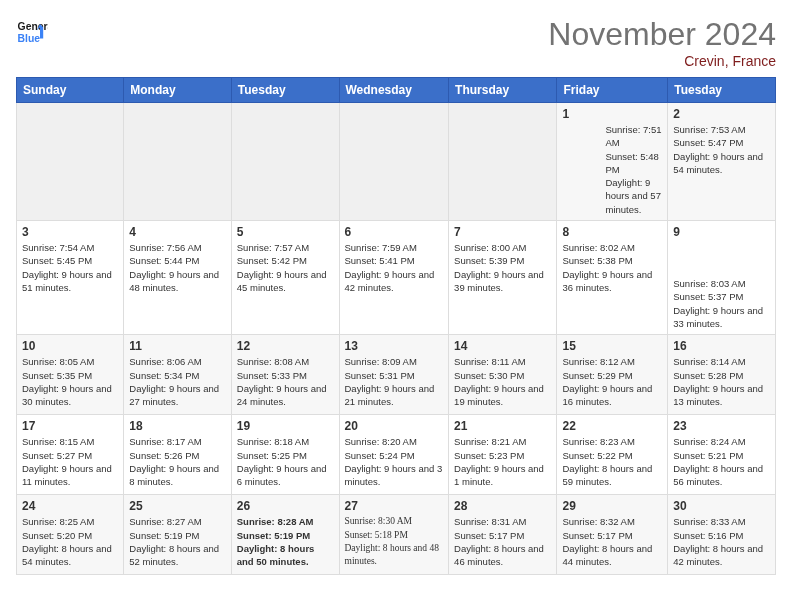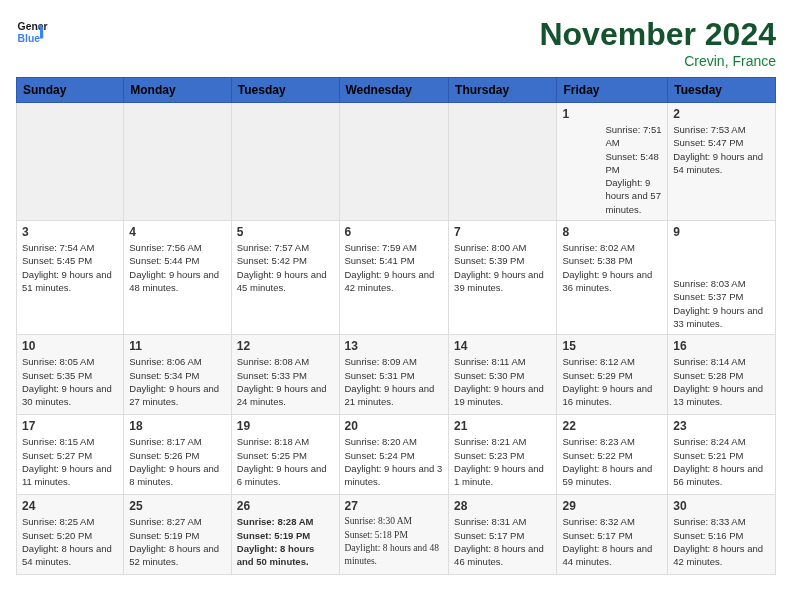--- a/index.html
+++ b/index.html
@@ -27,35 +27,35 @@
     }
     .logo-icon {
       width: 32px;
       height: 32px;
     }
     .title-section {
       text-align: right;
     }
     .month-title {
       font-size: 32px;
-      font-weight: bold;
-      color: #14532d;
+      font-weight: normal;
+      color: #737373;
     }
     .location {
       font-size: 14px;
-      color: #15803d;
+      color: #7f1d1d;
     }
     .calendar {
       width: 100%;
       border-collapse: collapse;
       border: 1px solid #ccc;
     }
     .calendar th {
       background: #3b6fc9;
-      color: #000000;
+      color: #ffffff;
       font-size: 12px;
       font-weight: bold;
       padding: 5px 6px;
       text-align: left;
       border: 1px solid #2d5ab0;
     }
     .calendar td {
       width: 113px;
       vertical-align: top;
       padding: 4px 5px;

